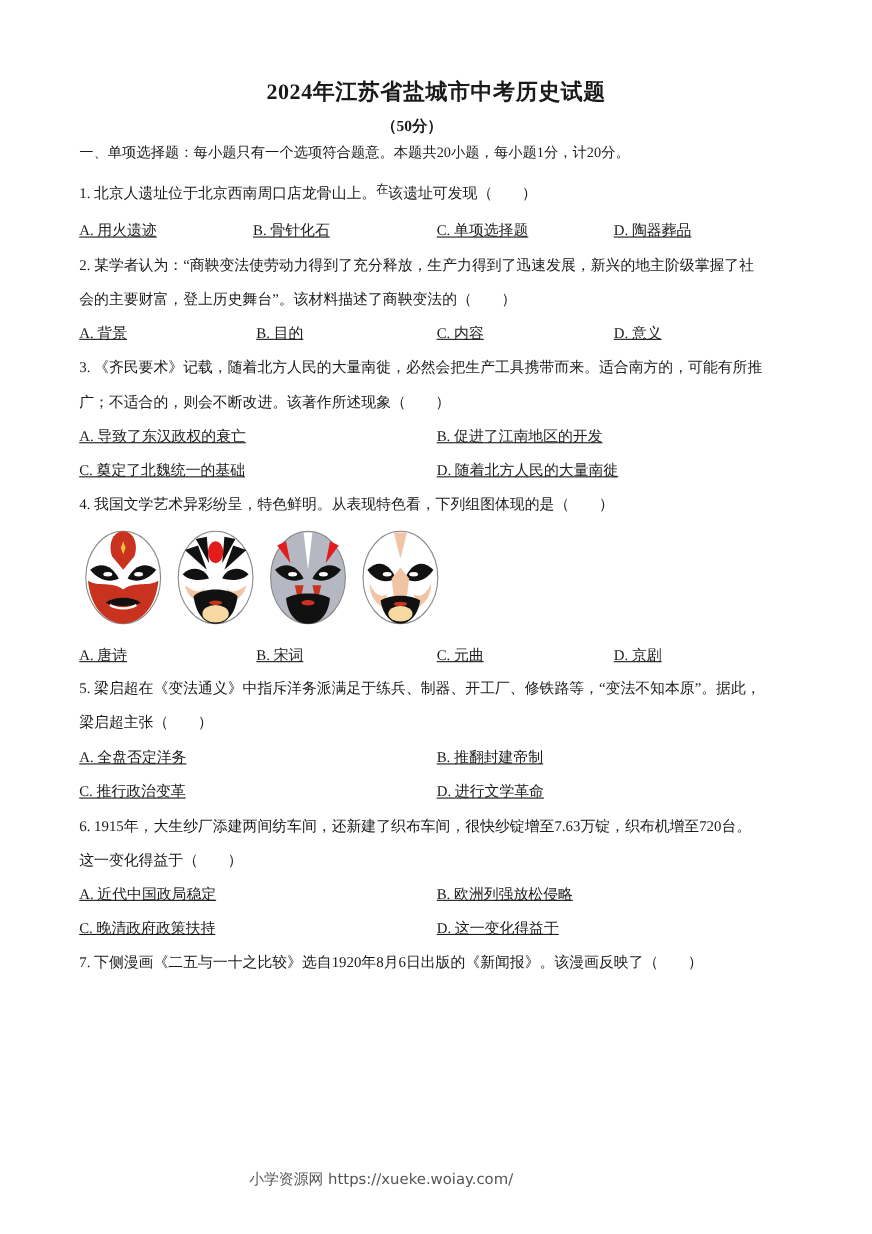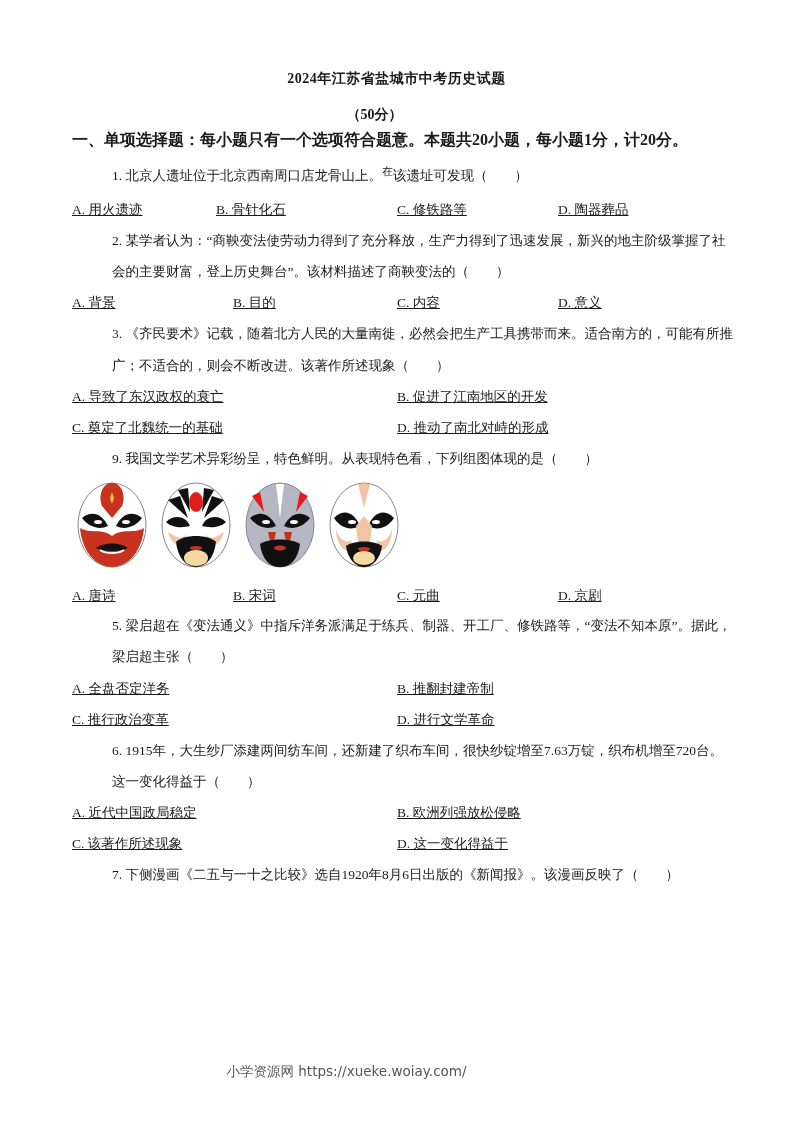--- a/index.html
+++ b/index.html
@@ -1,58 +1,58 @@
 <!DOCTYPE html>
 <html><head>
 <meta charset="utf-8">
 <style>
   html, body { margin: 0; padding: 0; background: #ffffff; }
   body { width: 793px; height: 1122px; position: relative; overflow: hidden;
          font-family: "Liberation Serif", "DejaVu Serif", serif; color: #1a1a1a; }
   .title { position: absolute; top: 70px; left: 0; width: 793px; text-align: center;
-           font-size: 14px; font-weight: bold; letter-spacing: 0.5px; }
+           font-size: 20px; font-weight: bold; letter-spacing: 0.5px; }
   .score { position: absolute; top: 106px; left: 0; width: 749px; text-align: center;
            font-size: 14px; font-weight: bold; }
-  .section { position: absolute; top: 130px; left: 72px; font-size: 16px; font-weight: bold; white-space: nowrap; }
-  .line { position: absolute; left: 72px; font-size: 13.5px; white-space: nowrap; margin-left: 40px; }
+  .section { position: absolute; top: 130px; left: 72px; font-size: 13px; font-weight: normal; white-space: nowrap; }
+  .line { position: absolute; left: 72px; font-size: 13.5px; white-space: nowrap; }
   .opt { position: absolute; font-size: 13.5px; white-space: nowrap; text-decoration: underline; }
   .sup { font-size: 11px; position: relative; top: -5px; }
   .masks { position: absolute; top: 478px; left: 74px; display: flex; gap: 8px; }
   .mask { width: 76px; height: 92px; }
   .footer { position: absolute; top: 1063px; left: 0; width: 693px; text-align: center;
             font-family: "DejaVu Sans", sans-serif; font-size: 13.5px; color: #555; }
 </style>
 </head>
 <body>
 
 <div class="title">2024年江苏省盐城市中考历史试题</div>
 <div class="score">（50分）</div>
 <div class="section">一、单项选择题：每小题只有一个选项符合题意。本题共20小题，每小题1分，计20分。</div>
 
 <div class="line" style="top:167px"><span>1. 北京人遗址位于北京西南周口店龙骨山上。</span><span class="sup">在</span><span>该遗址可发现（　　）</span></div>
 <div class="opt" style="top:201px;left:72px">A. 用火遗迹</div>
-<div class="opt" style="top:201px;left:216px">B. 骨针化石</div>
-<div class="opt" style="top:201px;left:397px">C. 修铁路等</div>
+<div class="opt" style="top:201px;left:230px">B. 骨针化石</div>
+<div class="opt" style="top:201px;left:397px">C. 单项选择题</div>
 <div class="opt" style="top:201px;left:558px">D. 陶器葬品</div>
 
 <div class="line" style="top:232px">2. 某学者认为：“商鞅变法使劳动力得到了充分释放，生产力得到了迅速发展，新兴的地主阶级掌握了社</div>
 <div class="line" style="top:263px">会的主要财富，登上历史舞台”。该材料描述了商鞅变法的（　　）</div>
 <div class="opt" style="top:294px;left:72px">A. 背景</div>
 <div class="opt" style="top:294px;left:233px">B. 目的</div>
 <div class="opt" style="top:294px;left:397px">C. 内容</div>
 <div class="opt" style="top:294px;left:558px">D. 意义</div>
 
 <div class="line" style="top:325px">3. 《齐民要术》记载，随着北方人民的大量南徙，必然会把生产工具携带而来。适合南方的，可能有所推</div>
 <div class="line" style="top:357px">广；不适合的，则会不断改进。该著作所述现象（　　）</div>
 <div class="opt" style="top:388px;left:72px">A. 导致了东汉政权的衰亡</div>
 <div class="opt" style="top:388px;left:397px">B. 促进了江南地区的开发</div>
 <div class="opt" style="top:419px;left:72px">C. 奠定了北魏统一的基础</div>
-<div class="opt" style="top:419px;left:397px">D. 推动了南北对峙的形成</div>
+<div class="opt" style="top:419px;left:397px">D. 随着北方人民的大量南徙</div>
 
-<div class="line" style="top:450px">9. 我国文学艺术异彩纷呈，特色鲜明。从表现特色看，下列组图体现的是（　　）</div>
+<div class="line" style="top:450px">4. 我国文学艺术异彩纷呈，特色鲜明。从表现特色看，下列组图体现的是（　　）</div>
 <div class="masks">
   <svg class="mask" viewBox="0 0 76 92">
     <ellipse cx="38" cy="47" rx="34" ry="42" fill="#fff" stroke="#888" stroke-width="1"></ellipse>
     <path d="M38 5 C28 5 24 18 28 28 L38 40 L48 28 C52 18 48 5 38 5Z" fill="#c8321e"></path>
     <path d="M33 12 L38 26 L43 12 L40 20 L38 14 L36 20Z" fill="#f5c040"></path>
     <path d="M6 50 C8 72 20 88 38 89 C56 88 68 72 70 50 C60 56 48 50 38 58 C28 50 16 56 6 50Z" fill="#c8321e"></path>
     <path d="M8 40 C18 32 28 36 34 48 C26 52 16 50 8 40Z" fill="#111"></path>
     <path d="M68 40 C58 32 48 36 42 48 C50 52 60 50 68 40Z" fill="#111"></path>
     <ellipse cx="24" cy="44" rx="4" ry="2" fill="#fff"></ellipse>
       <ellipse cx="52" cy="44" rx="4" ry="2" fill="#fff"></ellipse>
@@ -112,18 +112,18 @@
 <div class="line" style="top:648px">梁启超主张（　　）</div>
 <div class="opt" style="top:680px;left:72px">A. 全盘否定洋务</div>
 <div class="opt" style="top:680px;left:397px">B. 推翻封建帝制</div>
 <div class="opt" style="top:711px;left:72px">C. 推行政治变革</div>
 <div class="opt" style="top:711px;left:397px">D. 进行文学革命</div>
 
 <div class="line" style="top:742px">6. 1915年，大生纱厂添建两间纺车间，还新建了织布车间，很快纱锭增至7.63万锭，织布机增至720台。</div>
 <div class="line" style="top:773px">这一变化得益于（　　）</div>
 <div class="opt" style="top:804px;left:72px">A. 近代中国政局稳定</div>
 <div class="opt" style="top:804px;left:397px">B. 欧洲列强放松侵略</div>
-<div class="opt" style="top:835px;left:72px">C. 该著作所述现象</div>
+<div class="opt" style="top:835px;left:72px">C. 晚清政府政策扶持</div>
 <div class="opt" style="top:835px;left:397px">D. 这一变化得益于</div>
 
 <div class="line" style="top:866px">7. 下侧漫画《二五与一十之比较》选自1920年8月6日出版的《新闻报》。该漫画反映了（　　）</div>
 
 <div class="footer">小学资源网 https://xueke.woiay.com/</div>
 
 </body></html>

